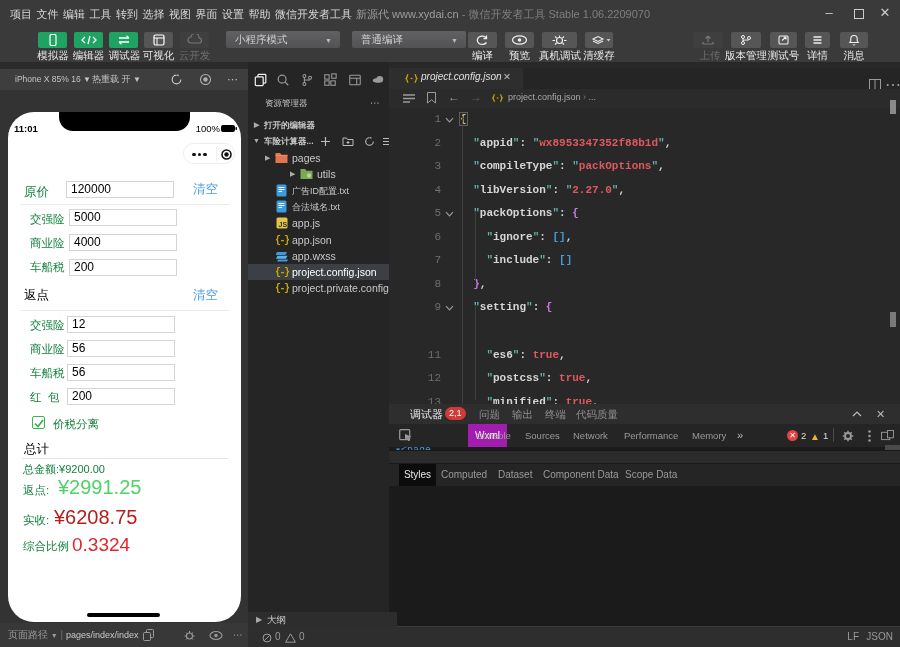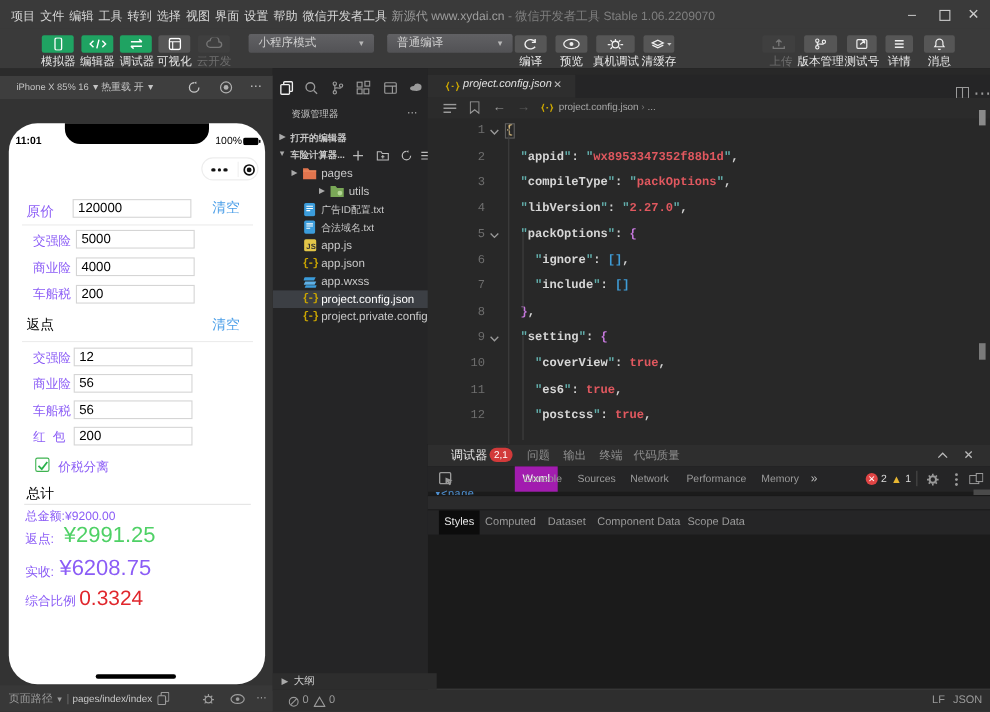--- a/index.html
+++ b/index.html
@@ -31,21 +31,21 @@
   #simhead { position:absolute; left:0; top:7px; width:248px; height:21px; background:#3e3e3e; color:#c4c4c4; font-size:9px; line-height:21px; }
   #simfoot { position:absolute; left:0; top:561px; width:248px; height:24px; background:#383838; color:#9b9b9b; font-size:9.5px; line-height:24px; }
 
   
   #phone { position:absolute; left:8px; top:50px; width:233px; height:510px; background:#ffffff; border-radius:26px; }
   #notch { position:absolute; left:51px; top:0; width:131px; height:19px; background:#000; border-bottom-left-radius:14px; border-bottom-right-radius:14px; }
   .ph-status { position:absolute; top:11px; font-size:9.5px; color:#000; font-weight:bold; }
   #navtitle { position:absolute; top:34px; width:233px; text-align:center; font-size:11px; color:#000; }
   #capsule { position:absolute; right:6px; top:31px; width:52px; height:21px; border:1px solid #ededed; border-radius:11px; background:#fff; }
 
-  .pp-label { position:absolute; font-size:11.5px; color:#8b5cf6; }
+  .pp-label { position:absolute; font-size:11.5px; color:#15803d; }
   .pp-input { position:absolute; height:17px; border:1px solid #d5d5d5; background:#fff; font-size:12px; color:#000000; line-height:15px; padding-left:4px; }
   .pp-blue { position:absolute; font-size:12.5px; color:#4a9ee8; }
   .pp-sec { position:absolute; font-size:12.5px; color:#000; }
 
   
   #sidebar { left:248px; top:62px; width:141px; height:566px; background:#252526; color:#c5c5c5; overflow:hidden; }
   .actico { position:absolute; top:11px; }
   .exrow { position:absolute; left:0; width:141px; height:16px; font-size:9.5px; line-height:16px; color:#c8c8c8; }
   .bold { font-weight:bold; }
 
@@ -248,21 +248,21 @@
           <path d="M1 4.5 L4 7.5 L9 1" fill="none" stroke="#2bb24c" stroke-width="1.6"></path>
         </svg>
       <div class="pp-label" style="left:45px;top:305px;">价税分离</div>
 
       <div class="pp-sec" style="left:16px;top:329px;font-weight:normal;">总计</div>
       <div style="position:absolute;left:14px;top:346px;width:206px;height:1px;background:#e4e4e4;"></div>
       <div class="pp-label" style="left:15px;top:350px;font-size:11px;">总金额:¥9200.00</div>
       <div class="pp-label" style="left:15px;top:371px;">返点:</div>
       <div style="position:absolute;left:50px;top:364px;font-size:20px;color:#4fd166;">¥2991.25</div>
       <div class="pp-label" style="left:15px;top:401px;">实收:</div>
-      <div style="position:absolute;left:46px;top:394px;font-size:20px;color:#8b5cf6;">¥6208.75</div>
+      <div style="position:absolute;left:46px;top:394px;font-size:20px;color:#b91c1c;">¥6208.75</div>
       <div class="pp-label" style="left:15px;top:427px;">综合比例</div>
       <div style="position:absolute;left:64px;top:422px;font-size:19px;color:#e0262c;">0.3324</div>
 
       <div style="position:absolute;left:79px;top:501px;width:73px;height:4px;border-radius:2px;background:#000;"></div>
     </div>
 
     <div id="simfoot">
       <span style="position:absolute;left:8px;font-size:10px;">页面路径 <span style="font-size:7px;">▼</span> <span style="color:#6e6e6e;">|</span> <span style="color:#c9c9c9;font-size:9px;">pages/index/index</span></span>
       <svg style="position:absolute;left:143px;top:6px;" width="11" height="12" viewBox="0 0 11 12">
           <rect x="3.5" y="0.5" width="7" height="8" rx="1" fill="none" stroke="#9b9b9b"></rect>
@@ -449,23 +449,23 @@
       <div class="cl" style="top:70.65px;"><span class="lnum">4</span><span class="ctext">  <span class="q">"</span><span class="k">libVersion</span><span class="q">"</span>: <span class="q">"</span><span class="s">2.27.0</span><span class="q">"</span>,</span></div>
       <div class="cl" style="top:94.2px;"><span class="lnum">5</span><span class="fold"><svg style="position:absolute;top:9px;" width="9" height="6" viewBox="0 0 9 6">
               <path d="M1 1.2 L4.5 4.8 L8 1.2" fill="none" stroke="#9a9a9a" stroke-width="1.2"></path>
             </svg></span><span class="ctext">  <span class="q">"</span><span class="k">packOptions</span><span class="q">"</span>: <span class="b1">{</span></span></div>
       <div class="cl" style="top:117.75px;"><span class="lnum">6</span><span class="ctext">    <span class="q">"</span><span class="k">ignore</span><span class="q">"</span>: <span class="b2">[]</span>,</span></div>
       <div class="cl" style="top:141.3px;"><span class="lnum">7</span><span class="ctext">    <span class="q">"</span><span class="k">include</span><span class="q">"</span>: <span class="b2">[]</span></span></div>
       <div class="cl" style="top:164.85px;"><span class="lnum">8</span><span class="ctext">  <span class="b1">}</span>,</span></div>
       <div class="cl" style="top:188.4px;"><span class="lnum">9</span><span class="fold"><svg style="position:absolute;top:9px;" width="9" height="6" viewBox="0 0 9 6">
               <path d="M1 1.2 L4.5 4.8 L8 1.2" fill="none" stroke="#9a9a9a" stroke-width="1.2"></path>
             </svg></span><span class="ctext">  <span class="q">"</span><span class="k">setting</span><span class="q">"</span>: <span class="b1">{</span></span></div>
-      <div class="cl" style="top:211.95px;"><span class="lnum">10</span><span class="ctext">    <span class="q">"</span><span class="k">coverView</span><span class="q">"</span>: <span class="s">true</span>,</span></div>
       <div class="cl" style="top:235.5px;"><span class="lnum">11</span><span class="ctext">    <span class="q">"</span><span class="k">es6</span><span class="q">"</span>: <span class="s">true</span>,</span></div>
       <div class="cl" style="top:259.05px;"><span class="lnum">12</span><span class="ctext">    <span class="q">"</span><span class="k">postcss</span><span class="q">"</span>: <span class="s">true</span>,</span></div>
+      <div class="cl" style="top:282.6px;"><span class="lnum">13</span><span class="ctext">    <span class="q">"</span><span class="k">minified</span><span class="q">"</span>: <span class="s">true</span>,</span></div>
       <div style="position:absolute;left:73px;top:8px;width:1px;height:288px;background:#404040;"></div>
       <div style="position:absolute;left:86px;top:103px;width:1px;height:70px;background:#404040;"></div>
       <div style="position:absolute;left:86px;top:197px;width:1px;height:95px;background:#404040;"></div>
     </div>
     <div style="position:absolute;right:4px;top:38px;width:6px;height:14px;background:#8a8a8a;"></div>
     <div style="position:absolute;right:4px;top:250px;width:6px;height:15px;background:#7a7a7a;"></div>
   </div>
 
   <div id="debugger" class="abs">
     <div id="dbghead">

